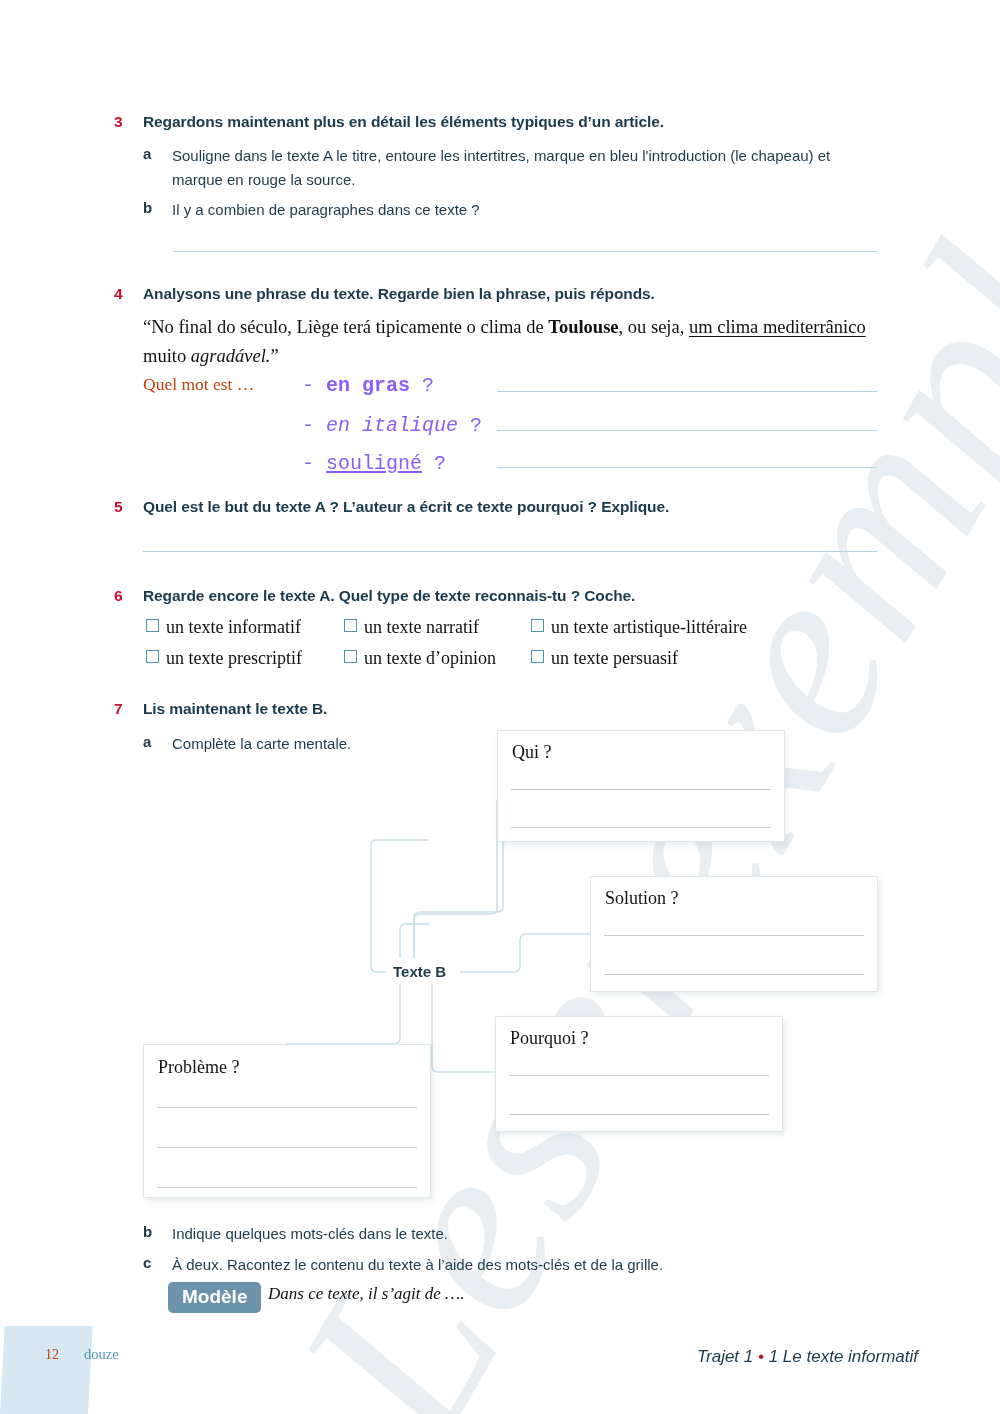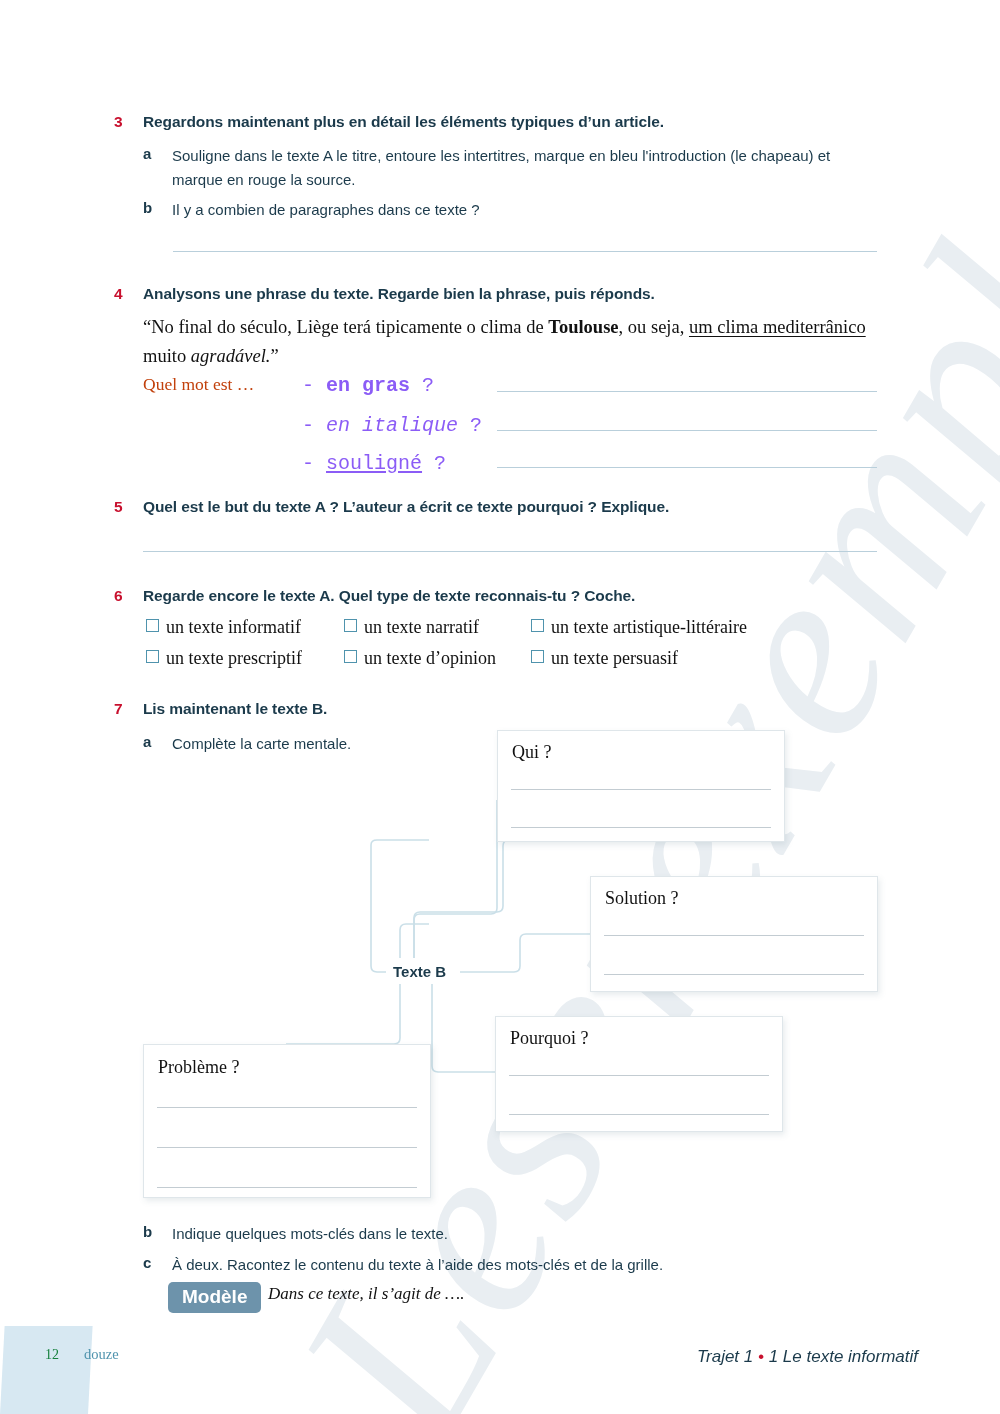--- a/index.html
+++ b/index.html
@@ -204,21 +204,21 @@
     z-index: 1;
     transform: skewX(-3deg);
     transform-origin: bottom left;
   }
   #page-num {
     position: absolute;
     left: 45px;
     top: 1347px;
     font-family: "Liberation Serif", serif;
     font-size: 14px;
-    color: #15803d;
+    color: #c2410c;
     z-index: 3;
   }
   #page-word {
     position: absolute;
     left: 84px;
     top: 1346px;
     font-family: "Liberation Serif", serif;
     font-size: 14.5px;
     color: #4f93ad;
     z-index: 3;

